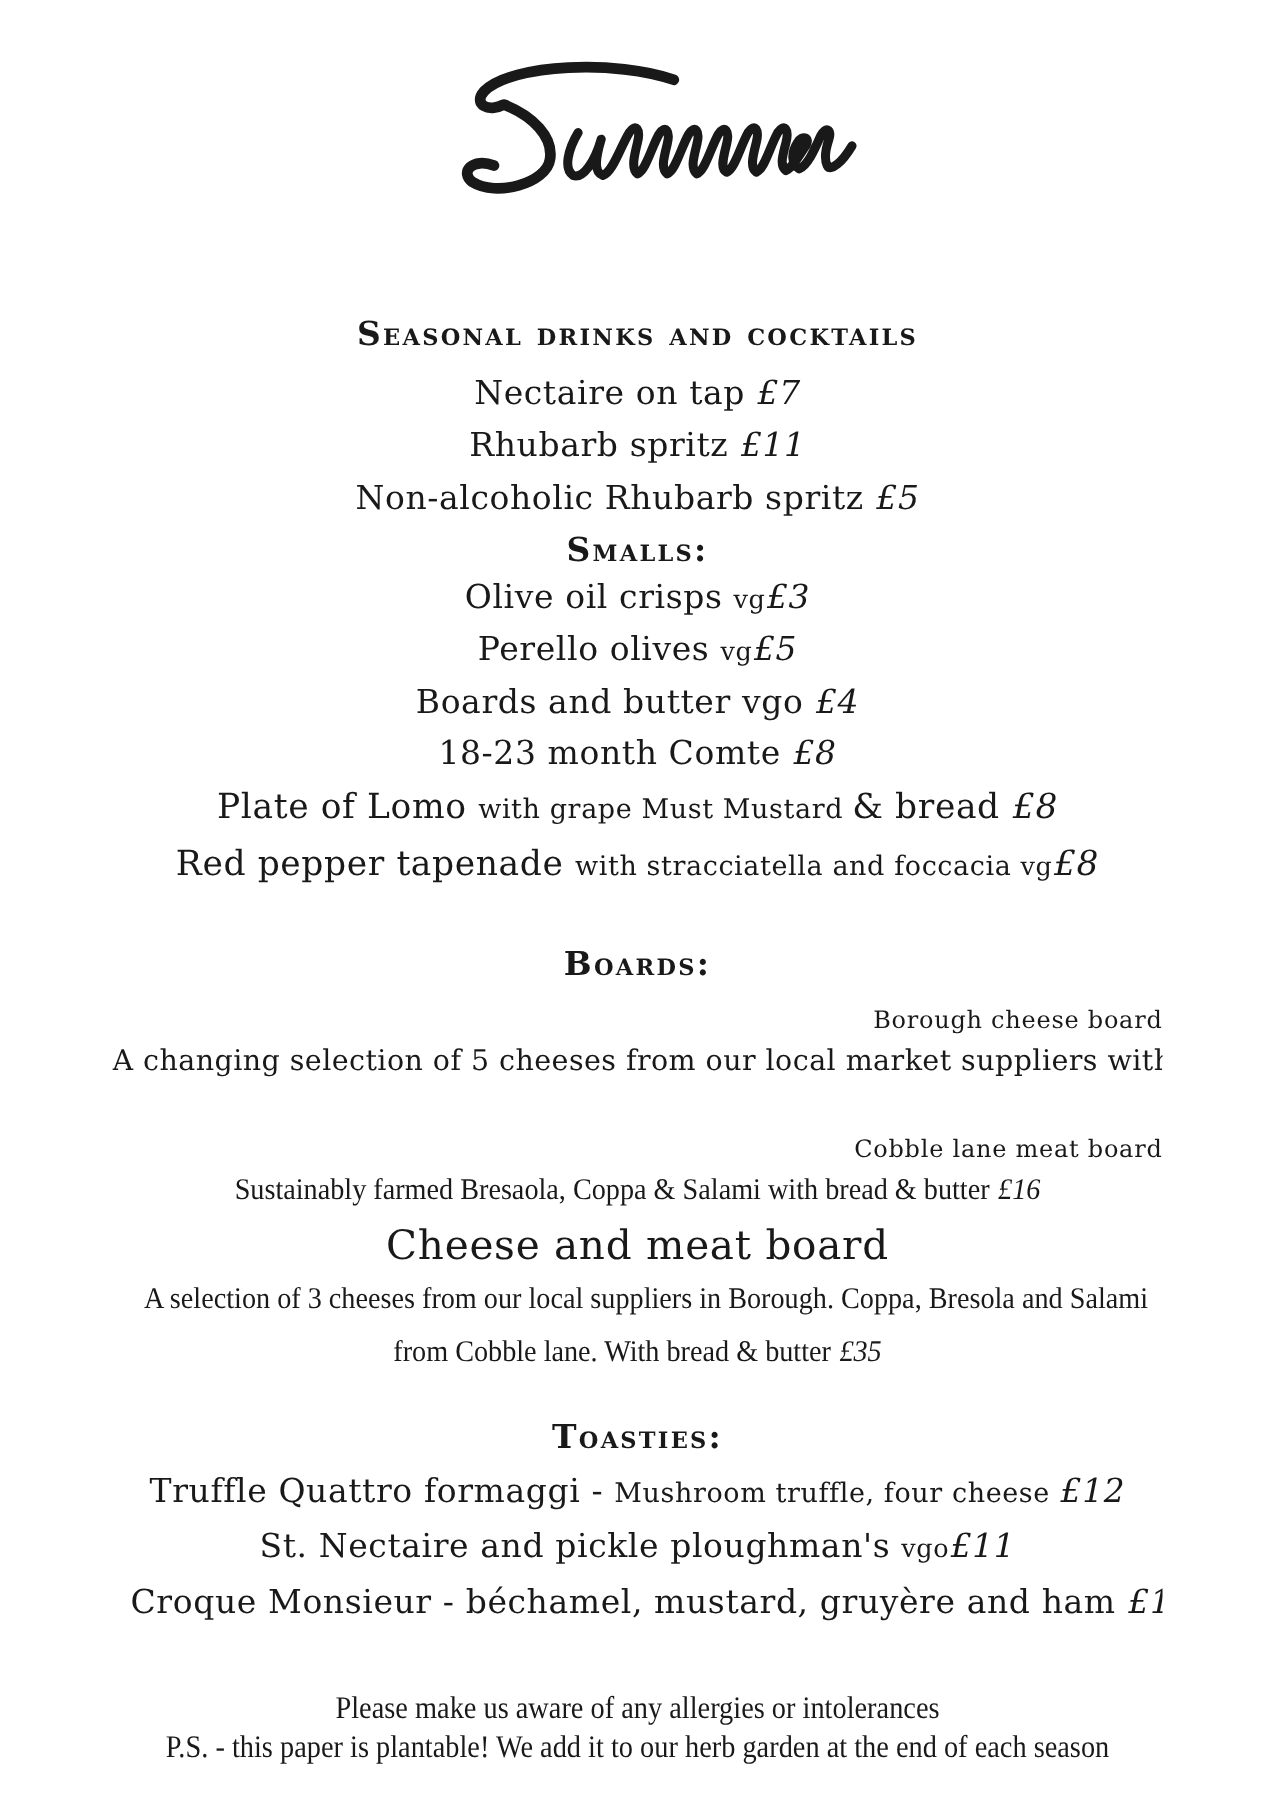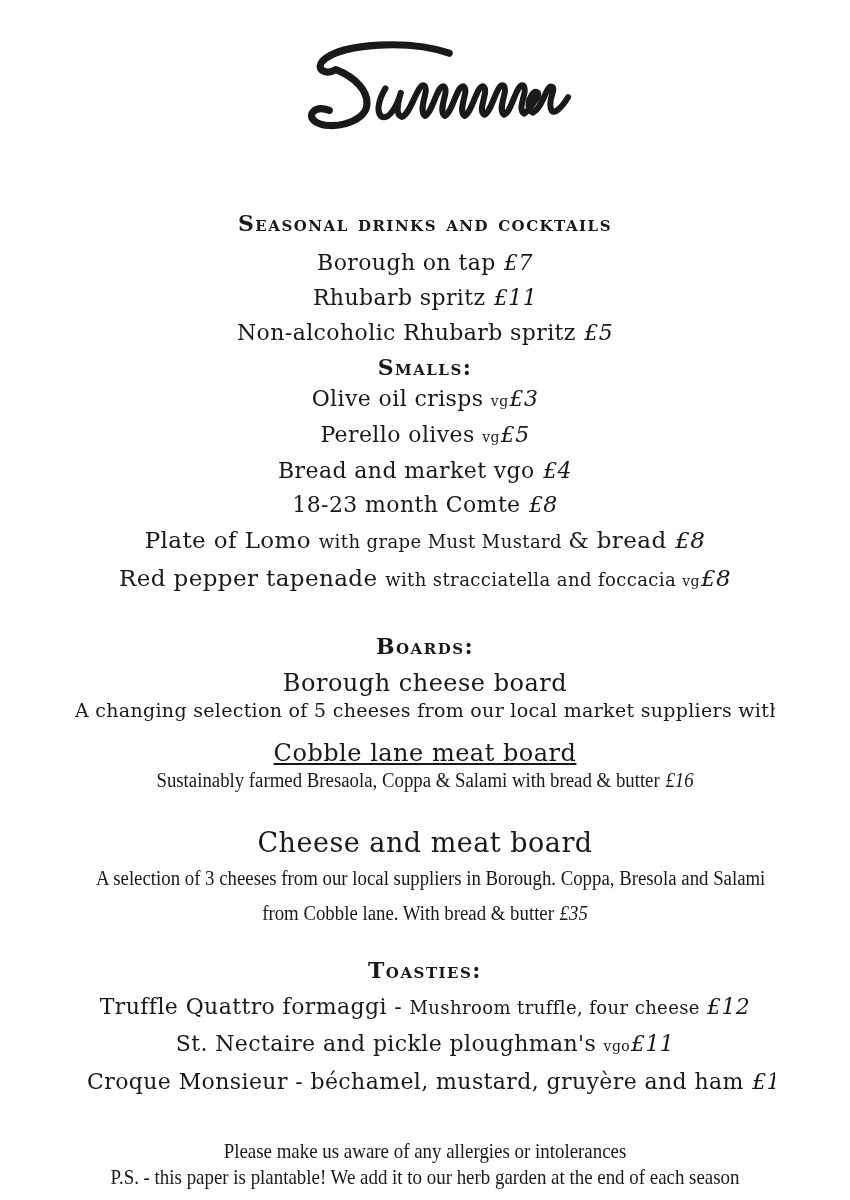--- a/index.html
+++ b/index.html
@@ -9,23 +9,23 @@
   }
   .title-wrap{margin:40px auto 0;height:150px;}
   .shead{
     font-variant:small-caps;font-weight:700;font-size:22px;line-height:28px;
     letter-spacing:1.5px;margin:0;
   }
   .line{font-size:22px;line-height:35px;letter-spacing:.4px;white-space:nowrap;}
   .sm-line{line-height:34px;}
   .big-line{line-height:37px;font-size:23px;}
   .seg-s{font-size:18px;}
-  .seg-vg{font-size:14px;}
+  .seg-vg{font-size:17px;}
   .price{font-style:italic;padding-left:1px;}
-  .bname{font-size:24px;line-height:28px;letter-spacing:.5px;}
+  .bname{font-size:16px;line-height:28px;letter-spacing:.5px;text-align:right;}
   .bname-xl{font-size:27px;line-height:32px;letter-spacing:.5px;}
   .desc{font-size:19px;line-height:26px;letter-spacing:.3px;white-space:nowrap;}
   .cond{font-family:"Liberation Serif", serif;font-size:20px;line-height:26px;letter-spacing:0;
         transform:scaleX(.94);transform-origin:50% 50%;}
   .desc2{line-height:30px;}
   .footer-line{
     font-family:"Liberation Serif", serif;font-size:21px;line-height:26px;
     transform:scaleX(.9);transform-origin:50% 50%;white-space:nowrap;
   }
 </style>
@@ -40,46 +40,46 @@
       <g fill="none" stroke="#191919" stroke-linecap="round" stroke-linejoin="round">
         <path stroke-width="6.5" d="M 172 12 C 138 0 74 2 57 19 C 50 27 60 32 69 27 C 87 34 99 47 97 60 C 95 75 64 83 50 74 C 42 68 50 59 63 64"></path>
         <path stroke-width="5.5" d="M 114 44 C 108 54 105 66 111 70 C 117 72 124 62 128 48 C 125 58 123 68 129 70 C 135 68 139 54 145 44 C 149 38 152 42 150 50 C 148 58 146 66 150 69 C 155 67 158 54 163 45 C 167 39 170 43 168 51 C 166 59 164 66 168 69 C 173 67 176 54 181 45 C 185 39 188 43 186 51 C 184 59 182 66 186 69 C 191 67 194 54 199 45 C 203 39 206 43 204 51 C 202 59 200 66 204 68 C 209 66 212 53 217 44 C 221 38 224 42 222 50 C 220 58 218 65 222 68 C 227 66 230 53 235 44 C 239 38 242 42 240 50 C 238 58 236 64 240 67 C 244 65 248 58 252 52 C 255 47 250 45 247 50 C 243 56 243 63 248 66 C 253 64 257 55 261 46 C 264 40 268 42 266 48 C 264 54 263 60 265 64 C 267 68 274 62 280 52"></path>
       </g>
     </svg>
   </div>
 
   <div>
     <h2 class="shead" style="margin-top:19px;">Seasonal drinks and cocktails</h2>
     <div style="margin-top:8px;">
-      <div class="line"><span>Borough on tap </span><span class="price">£7</span></div>
+      <div class="line"><span>Nectaire on tap </span><span class="price">£7</span></div>
       <div class="line"><span>Rhubarb spritz </span><span class="price">£11</span></div>
       <div class="line"><span>Non-alcoholic Rhubarb spritz </span><span class="price">£5</span></div>
     </div>
   </div>
 
   <div>
     <h2 class="shead" style="margin-top:2px;line-height:30px;">Smalls:</h2>
     <div class="line sm-line"><span>Olive oil crisps </span><span class="seg-vg">vg</span><span class="price">£3</span></div>
     <div class="line sm-line"><span>Perello olives </span><span class="seg-vg">vg</span><span class="price">£5</span></div>
-    <div class="line sm-line"><span>Bread and market vgo </span><span class="price">£4</span></div>
+    <div class="line sm-line"><span>Boards and butter vgo </span><span class="price">£4</span></div>
     <div class="line sm-line"><span>18-23 month Comte </span><span class="price">£8</span></div>
     <div class="line big-line"><span>Plate of Lomo </span><span class="seg-s">with grape </span><span class="seg-s">Must Mustard </span><span>&amp; bread </span><span class="price">£8</span></div>
     <div class="line big-line"><span>Red pepper tapenade </span><span class="seg-s">with stracciatella and foccacia </span><span class="seg-vg">vg</span><span class="price">£8</span></div>
   </div>
 
   <div>
     <h2 class="shead" style="margin-top:31px;line-height:30px;">Boards:</h2>
 
     <div class="bname" style="margin-top:8px;">Borough cheese board</div>
     <div class="desc"><span>A changing selection of 5 cheeses from our local market suppliers with bread &amp; butter </span></div>
 
-    <div class="bname" style="margin-top:16px;text-decoration:underline;">Cobble lane meat board</div>
+    <div class="bname" style="margin-top:32px;">Cobble lane meat board</div>
     <div class="desc cond"><span>Sustainably farmed Bresaola, Coppa &amp; Salami with bread &amp; butter </span><span class="price">£16</span></div>
 
-    <div class="bname-xl" style="margin-top:34px;">Cheese and meat board</div>
+    <div class="bname-xl" style="margin-top:9px;">Cheese and meat board</div>
     <div class="desc cond desc2" style="margin-top:4px;">A selection of 3 cheeses from our local suppliers in Borough. Coppa, Bresola and Salami</div>
     <div class="desc cond desc2" style="margin-top:5px;"><span>from Cobble lane. With bread &amp; butter </span><span class="price">£35</span></div>
   </div>
 
   <div>
     <h2 class="shead" style="margin-top:27px;line-height:30px;">Toasties:</h2>
     <div style="margin-top:4px;">
       <div class="line" style="line-height:36px;"><span>Truffle Quattro formaggi - </span><span class="seg-s">Mushroom truffle, four cheese </span><span class="price">£12</span></div>
       <div class="line" style="line-height:36px;"><span>St. Nectaire and pickle ploughman's </span><span class="seg-vg">vgo</span><span class="price">£11</span></div>
       <div class="line" style="line-height:36px;padding-left:12px;"><span>Croque Monsieur - béchamel, mustard, gruyère and ham </span><span class="price">£12</span></div>

